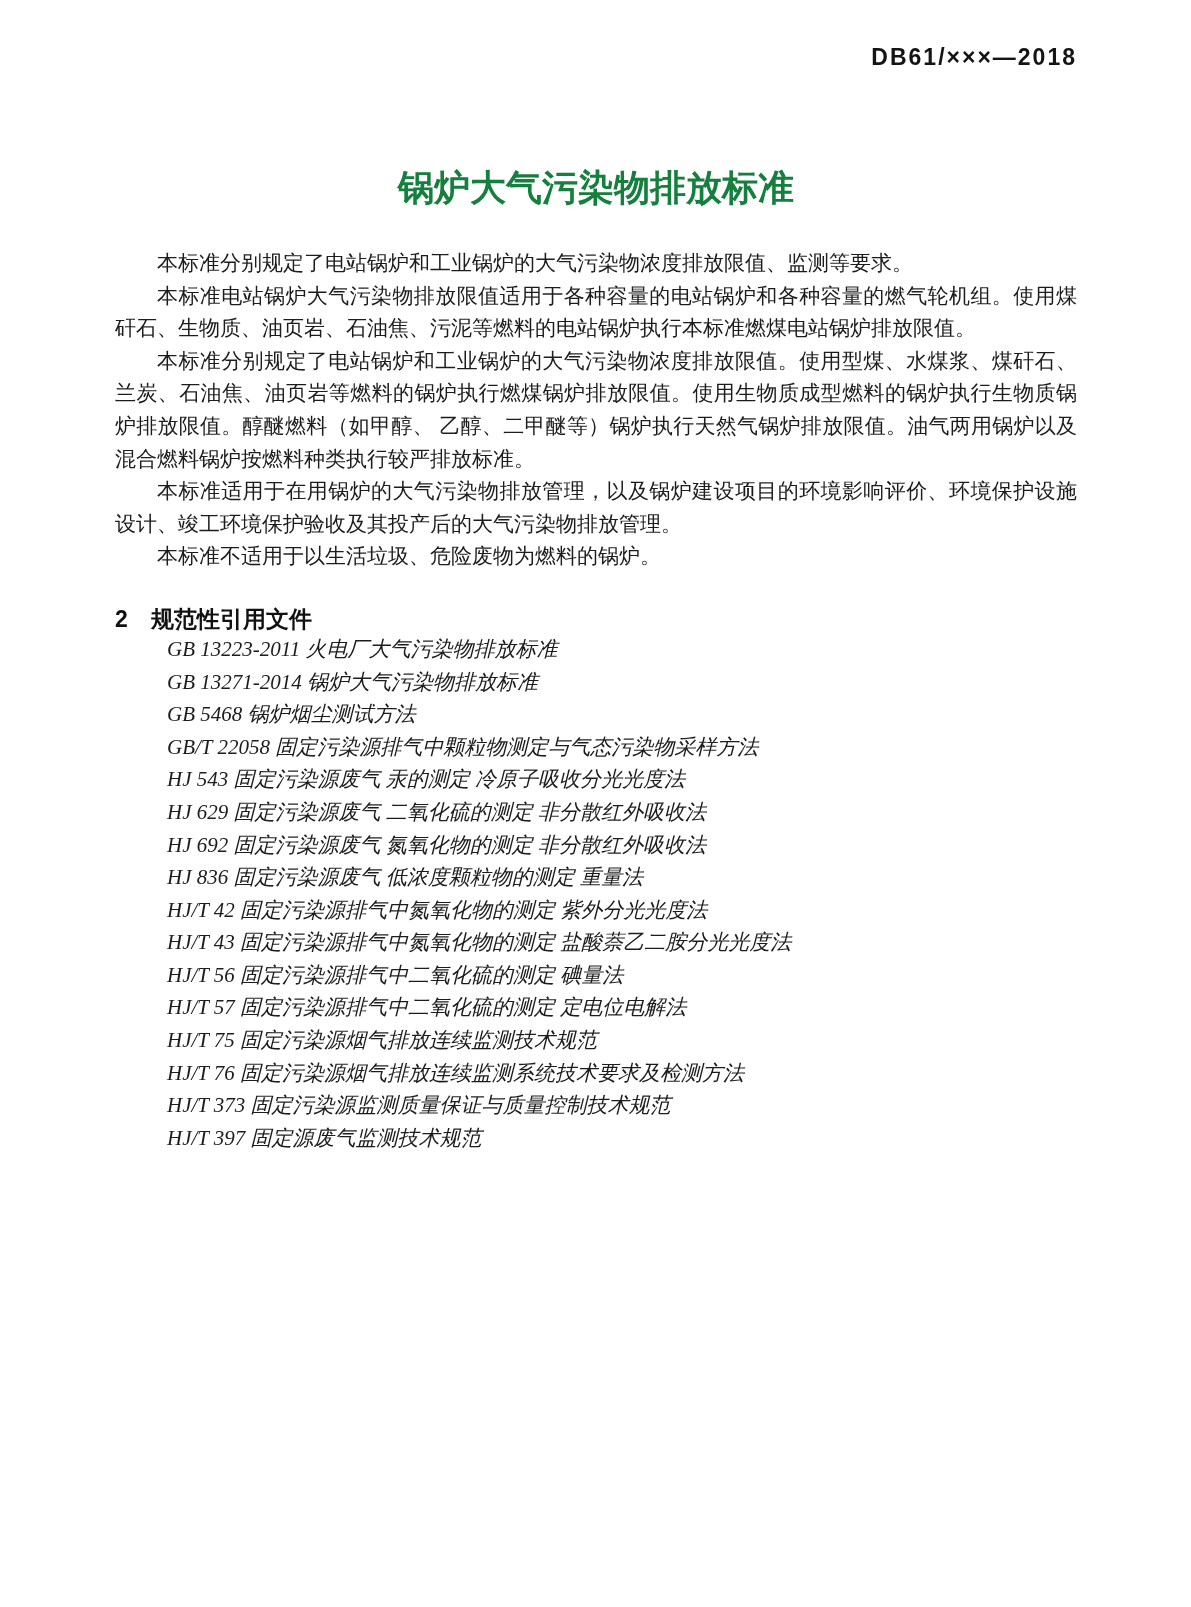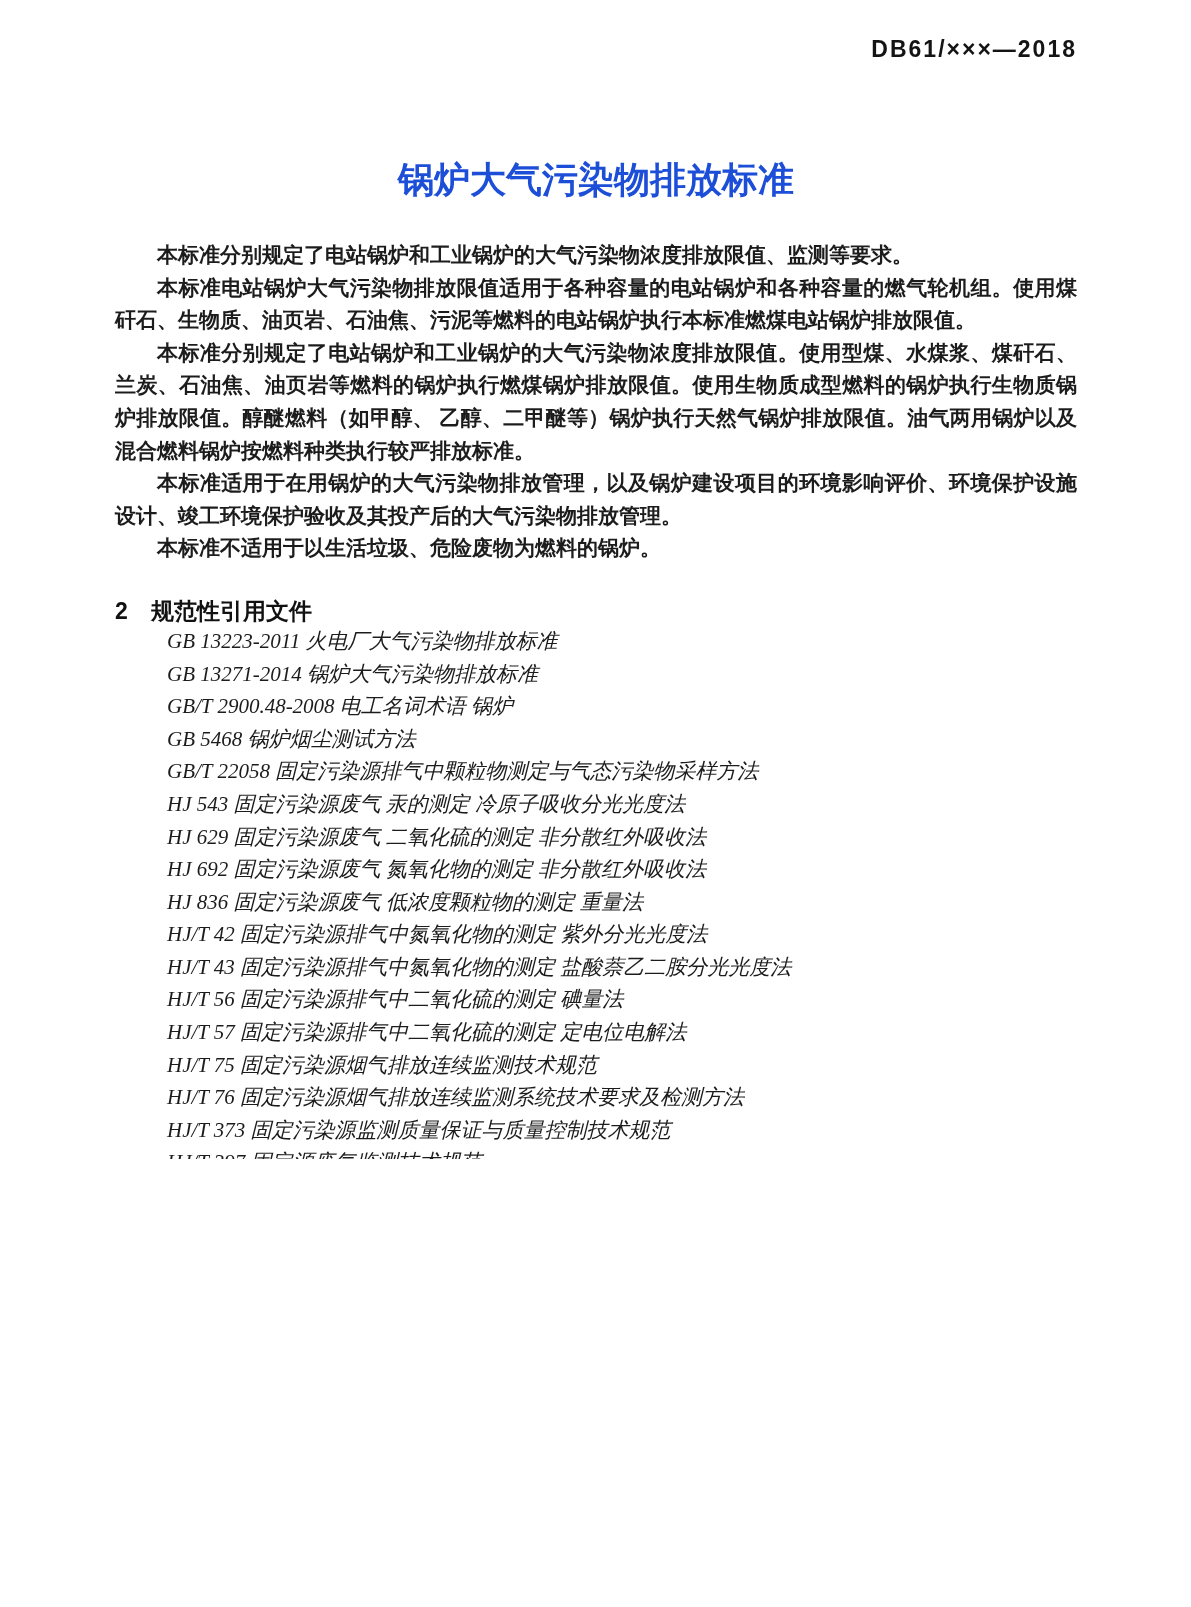--- a/index.html
+++ b/index.html
@@ -4,21 +4,21 @@
 <style>
   html, body {
     margin: 0;
     padding: 0;
     background: #ffffff;
   }
   .page {
     position: relative;
     width: 1191px;
     height: 1155px;
-    margin: 4px auto;
+    margin: 12px auto;
     background: #ffffff;
     color: #1c1c1c;
     box-sizing: border-box;
     padding: 0 114px 12px 115px;
     overflow: hidden;
     font-family: "Liberation Serif", "DejaVu Serif", serif;
   }
   .doc-header {
     padding-top: 31px;
     text-align: right;
@@ -29,21 +29,21 @@
     letter-spacing: 2px;
     color: #141414;
   }
   .doc-title {
     margin: 94px 0 0 0;
     text-align: center;
     font-family: Liberation Sans, sans-serif;
     font-weight: 700;
     font-size: 36px;
     line-height: 46px;
-    color: #1d4ed8;
+    color: #15803d;
   }
   .sec-heading {
     margin: 0;
     font-family: "Liberation Sans", "DejaVu Sans", sans-serif;
     font-weight: 700;
     font-size: 23px;
     line-height: 28px;
     color: #111;
   }
   .sec-heading .sec-num {
@@ -53,21 +53,20 @@
   }
   .sec-heading-1 { margin-top: 72px; }
   .sec-heading-2 { margin-top: 32px; }
   .sec-heading-3 { margin-top: 44px; }
   .body-block {
     margin-top: 36px;
     font-size: 21px;
     line-height: 32.6px;
     text-align: justify;
     color: #1c1c1c;
-    font-weight: bold;
   }
   .body-block-s2 { margin-top: 30px; }
   .para {
     margin: 0;
     text-indent: 2em;
   }
   .ref-list {
     margin-top: 0;
     padding-left: 52px;
     font-size: 21px;
@@ -104,21 +103,20 @@
     </div>
   </section>
 
   <section>
     <h2 class="sec-heading sec-heading-2">
       <span class="sec-num">2</span><span>规范性引用文件</span>
     </h2>
     <div class="ref-list">
       <p class="ref-line">GB 13223-2011  火电厂大气污染物排放标准</p>
       <p class="ref-line">GB 13271-2014  锅炉大气污染物排放标准</p>
-      <p class="ref-line">GB/T 2900.48-2008  电工名词术语  锅炉</p>
       <p class="ref-line">GB 5468  锅炉烟尘测试方法</p>
       <p class="ref-line">GB/T 22058  固定污染源排气中颗粒物测定与气态污染物采样方法</p>
       <p class="ref-line">HJ 543  固定污染源废气  汞的测定  冷原子吸收分光光度法</p>
       <p class="ref-line">HJ 629  固定污染源废气  二氧化硫的测定  非分散红外吸收法</p>
       <p class="ref-line">HJ 692  固定污染源废气  氮氧化物的测定  非分散红外吸收法</p>
       <p class="ref-line">HJ 836  固定污染源废气  低浓度颗粒物的测定  重量法</p>
       <p class="ref-line">HJ/T 42  固定污染源排气中氮氧化物的测定  紫外分光光度法</p>
       <p class="ref-line">HJ/T 43  固定污染源排气中氮氧化物的测定  盐酸萘乙二胺分光光度法</p>
       <p class="ref-line">HJ/T 56  固定污染源排气中二氧化硫的测定  碘量法</p>
       <p class="ref-line">HJ/T 57  固定污染源排气中二氧化硫的测定  定电位电解法</p>

